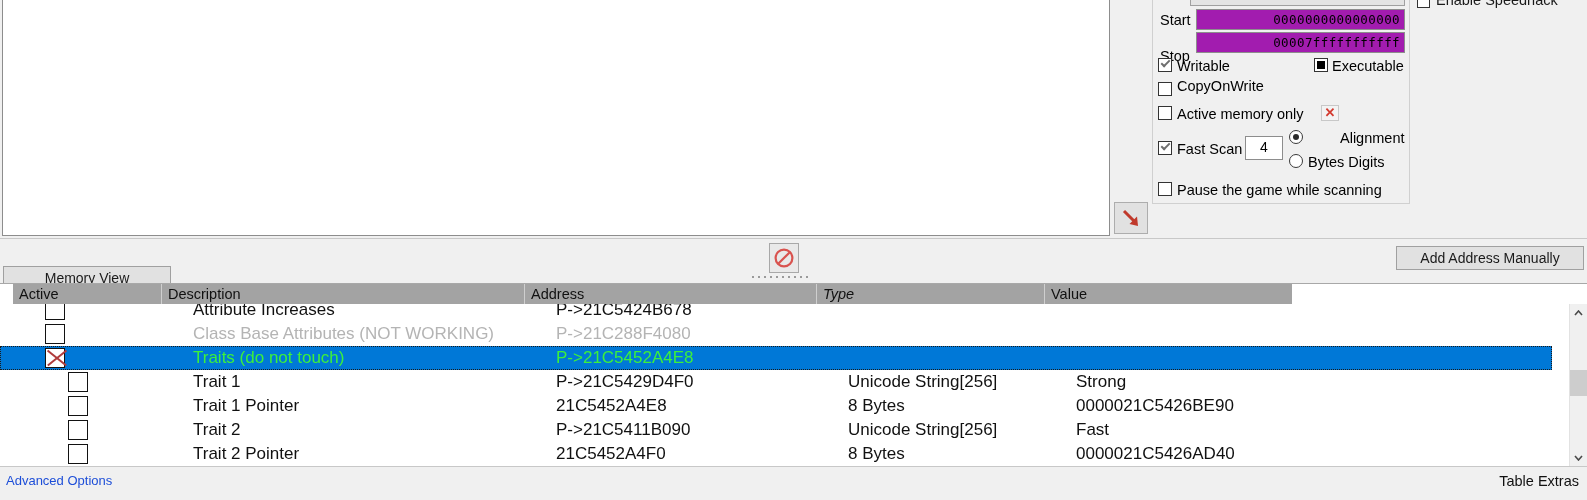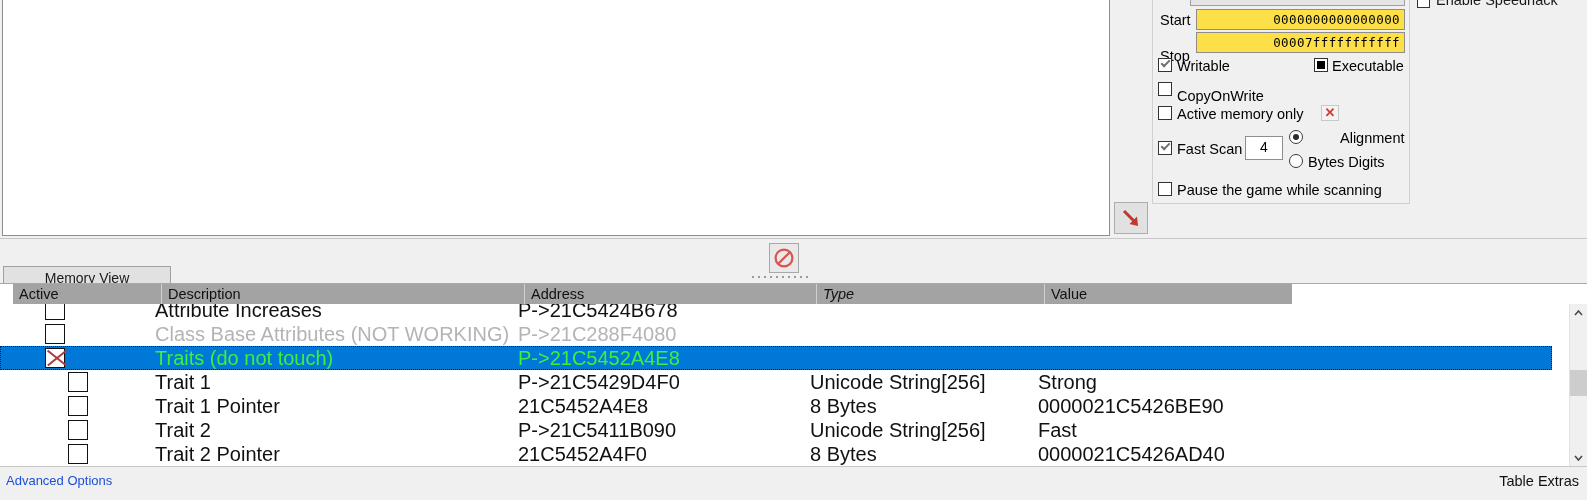--- a/index.html
+++ b/index.html
@@ -61,21 +61,21 @@
   }
 
   .row-lbl {
     position: absolute;
     font-size: 14.5px;
     color: #000;
     white-space: nowrap;
   }
   .hexfield {
     position: absolute;
-    background: #fde047;
+    background: #a21caf;
     border: 1px solid #8d8d8d;
     box-sizing: border-box;
     font-family: "DejaVu Sans Mono", monospace;
     font-size: 12.5px;
     text-align: right;
     padding-right: 4px;
     line-height: 19px;
     letter-spacing: 0.4px;
     color: #000;
   }
@@ -226,24 +226,25 @@
   .selbox {
     position: absolute;
     left: 0; top: 0; width: 1552px; height: 24px;
     border: 1px dotted #1a1a1a;
     box-sizing: border-box;
     pointer-events: none;
   }
   .cell {
     position: absolute;
     top: 3px;
-    font-size: 20px;
+    font-size: 17px;
     color: #111111;
     white-space: nowrap;
     line-height: 18px;
+    margin-left: 38px;
   }
   .c-desc { left: 155px; }
   .c-addr { left: 518px; }
   .c-type { left: 810px; }
   .c-val  { left: 1038px; }
 
   .rowcb {
     position: absolute;
     width: 20px; height: 20px;
     background: #ffffff;
@@ -350,21 +351,21 @@
   <div class="row-lbl" style="left:1160px; top:48px;">Stop</div>
   <div class="hexfield" style="left:1196px; top:32px; width:209px; height:21px;">00007fffffffffff</div>
 
   <div class="cb checked" style="left:1158px; top:58px;"></div>
   <div class="row-lbl" style="left:1177px; top:58px;">Writable</div>
 
   <div class="cb grey-filled" style="left:1314px; top:58px;"></div>
   <div class="row-lbl" style="left:1332px; top:58px;">Executable</div>
 
   <div class="cb" style="left:1158px; top:82px;"></div>
-  <div class="row-lbl" style="left:1177px; top:88px;">CopyOnWrite</div>
+  <div class="row-lbl" style="left:1177px; top:78px;">CopyOnWrite</div>
 
   <div class="cb" style="left:1158px; top:106px;"></div>
   <div class="row-lbl" style="left:1177px; top:106px;">Active memory only</div>
   <div class="redx" style="left:1321px; top:105px;">✕</div>
 
   <div class="cb checked" style="left:1158px; top:141px;"></div>
   <div class="row-lbl" style="left:1177px; top:141px;text-align:center;">Fast Scan</div>
   <div class="numbox" style="left:1245px; top:136px; width:38px; height:24px;">4</div>
 
   <div class="radio sel" style="left:1289px; top:130px;"></div>
@@ -398,20 +399,21 @@
       <i style="left:12px"></i>
       <i style="left:18px"></i>
     <i style="left:24px"></i>
       <i style="left:30px"></i>
       <i style="left:36px"></i>
       <i style="left:42px"></i>
     <i style="left:48px"></i>
       <i style="left:54px"></i>
   </div>
 
+  <div class="btn" style="left:1396px; top:246px; width:188px; height:24px; line-height:23px;">Add Address Manually</div>
 
   <div class="table-wrap">
     <div class="thead">
       <div class="th" style="left:6px;">Active</div>
       <div class="th" style="left:155px;">Description</div>
       <div class="th" style="left:518px;">Address</div>
       <div class="th" style="left:810px;font-style:italic;">Type</div>
       <div class="th" style="left:1038px;">Value</div>
       <div class="coldiv" style="left:148px;"></div>
       <div class="coldiv" style="left:511px;"></div>

